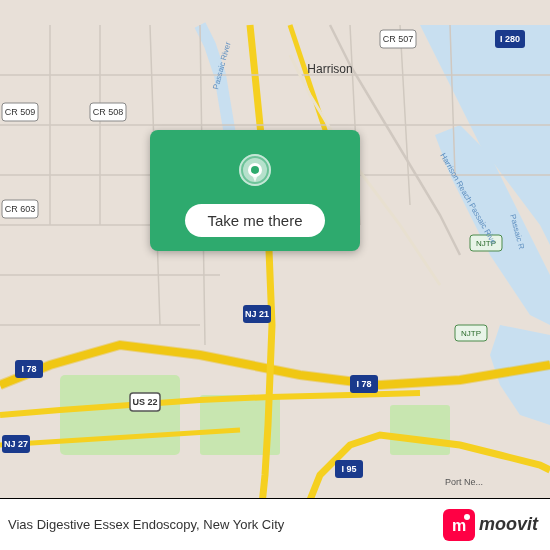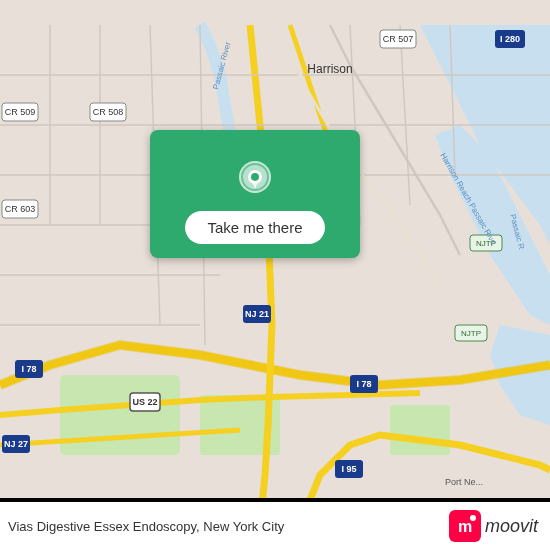--- a/index.html
+++ b/index.html
@@ -31,21 +31,21 @@
       position: absolute;
       bottom: 0;
       left: 0;
       right: 0;
       height: 52px;
       background: white;
       display: flex;
       align-items: center;
       justify-content: space-between;
       padding: 0 12px 0 8px;
-      border-top: 4px solid #000000;
+      border-top: 1px solid #000000;
       z-index: 10;
     }
 
     #location-text {
       font-size: 13px;
       color: #333;
       font-weight: 400;
     }
 
     #moovit-logo {
@@ -54,21 +54,21 @@
       gap: 4px;
     }
 
     #moovit-icon {
       width: 32px;
       height: 32px;
     }
 
     #moovit-label {
       font-size: 18px;
-      font-weight: normal;
+      font-weight: bold;
       color: #333;
       font-style: italic;
     }
 
     
     #copyright {
       position: absolute;
       bottom: 58px;
       left: 6px;
       font-size: 10px;
@@ -82,21 +82,21 @@
     #take-me-there-overlay {
       position: absolute;
       top: 130px;
       left: 150px;
       width: 210px;
       background: #2eaa6e;
       border-radius: 8px;
       display: flex;
       flex-direction: column;
       align-items: center;
-      padding: 29px 20px 14px;
+      padding: 22px 20px 14px;
       z-index: 20;
       box-shadow: 0 2px 8px rgba(0,0,0,0.3);
     }
 
     #location-pin-icon {
       width: 44px;
       height: 44px;
       margin-bottom: 8px;
     }
 

